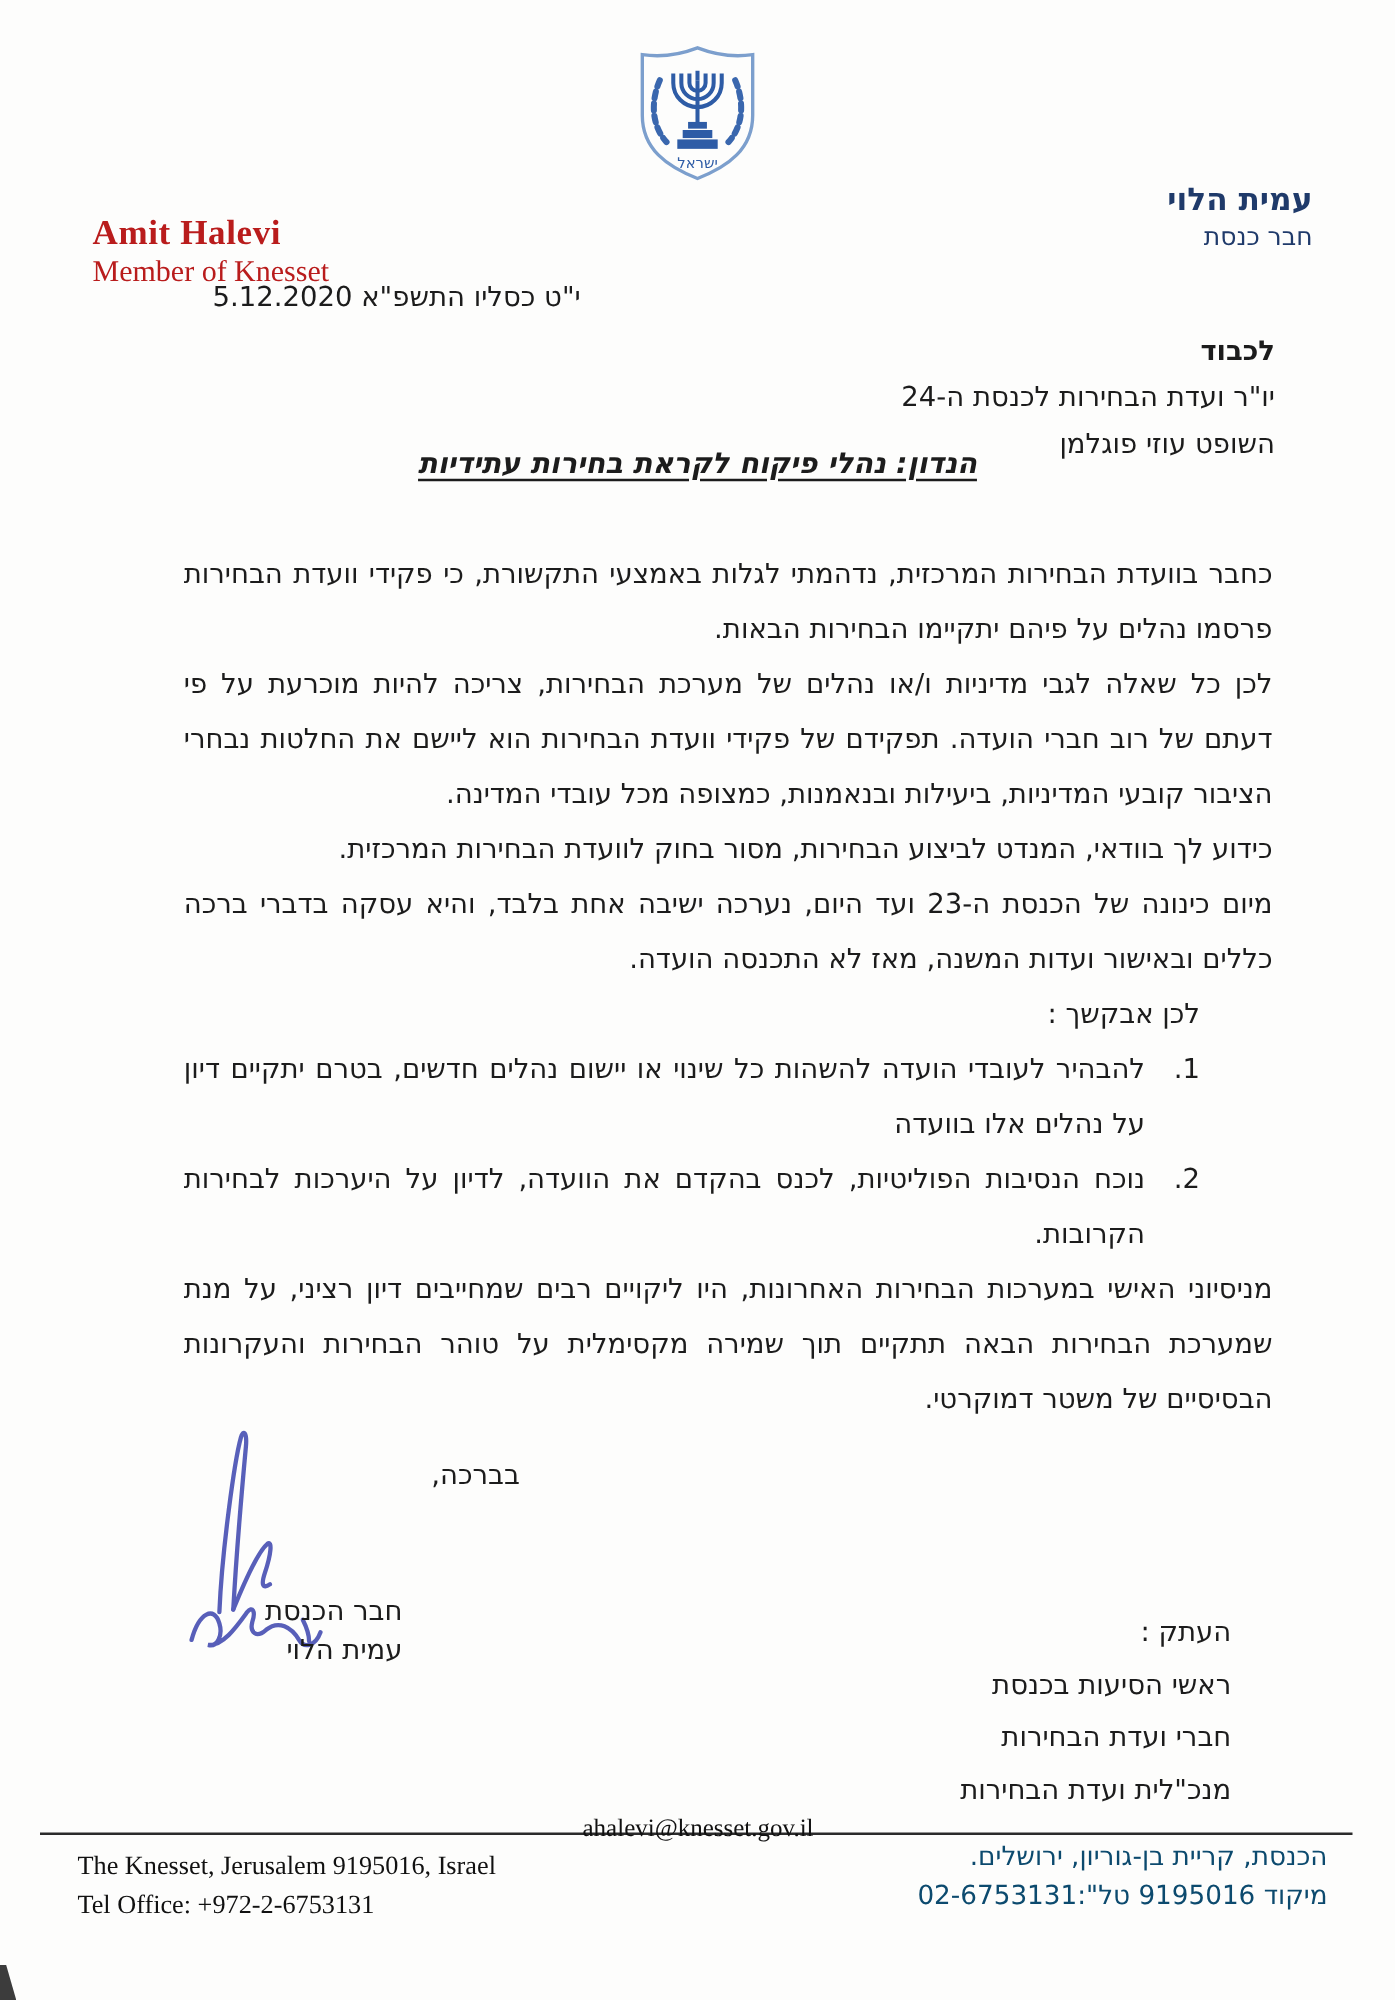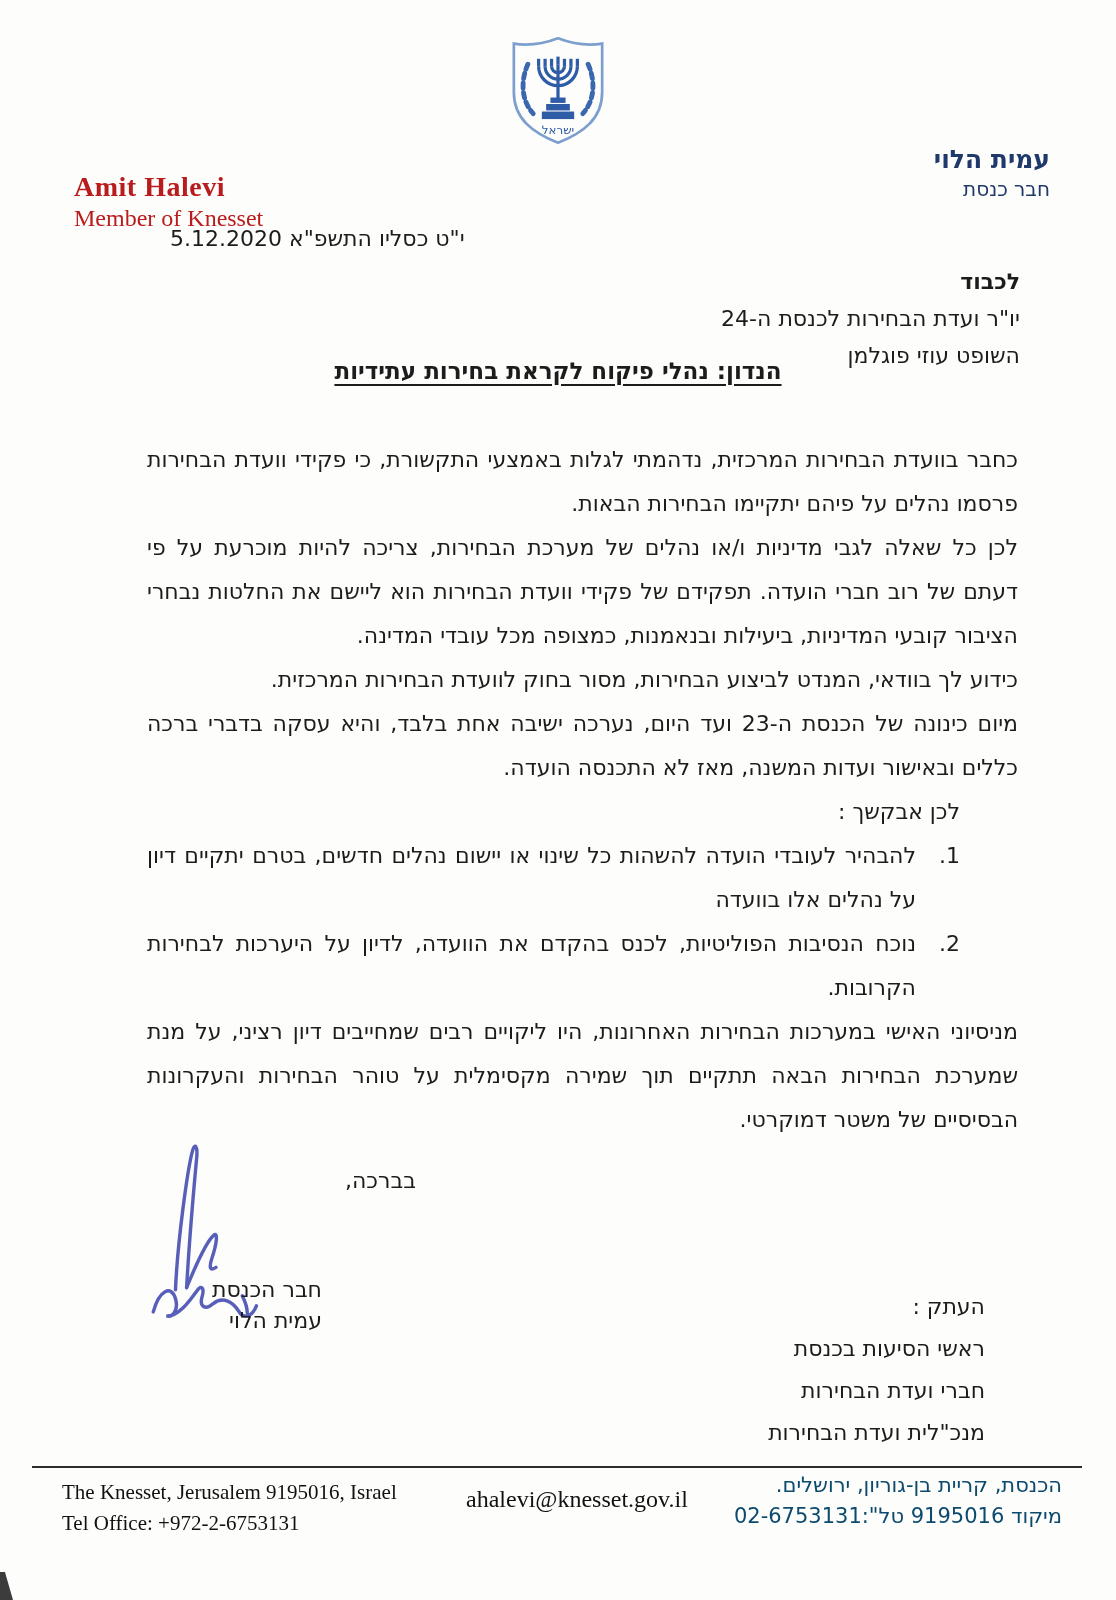--- a/index.html
+++ b/index.html
@@ -14,21 +14,21 @@
   .hdr-left .tt{font-size:24px;margin-top:2px;}
   .hdr-right{position:absolute;right:66px;top:145px;color:#1f3a6a;text-align:right;direction:rtl;}
   .hdr-right .nm{font-size:25px;font-weight:bold;}
   .hdr-right .tt{font-size:20px;margin-top:3px;}
   
   .date{position:absolute;left:170px;top:226px;font-size:22px;direction:rtl;}
   .addressee{position:absolute;right:96px;top:263px;direction:rtl;text-align:right;font-size:22px;line-height:37px;}
   .addressee .salut{font-weight:bold;}
   .subject{
     position:absolute;left:0;right:0;top:358px;text-align:center;
-    font-size:23px;font-weight:bold;direction:rtl;
+    font-size:23px;font-weight:bold;direction:rtl;font-style:italic;
   }
   .subject span{text-decoration:underline;text-underline-offset:5px;}
   
   .body{
     position:absolute;left:147px;right:98px;top:438px;
     direction:rtl;font-size:22px;line-height:44px;text-align:justify;
   }
   .body p{margin:0;}
   .indent-1{padding-right:58px;}
   .li{display:flex;padding-right:58px;}
@@ -42,21 +42,21 @@
   }
   .sig-ink{position:absolute;left:145px;top:1138px;width:152px;height:182px;}
   
   .copies{
     position:absolute;right:131px;top:1286px;direction:rtl;text-align:right;
     font-size:22px;line-height:42px;
   }
   
   .foot-rule{position:absolute;left:32px;right:34px;top:1466px;border-top:2px solid #2b2b2b;}
   .foot-left{position:absolute;left:62px;top:1477px;font-family:"Liberation Serif",serif;font-size:21px;line-height:31px;color:#111;}
-  .foot-mail{position:absolute;left:466px;top:1486px;font-family:"Liberation Serif",serif;font-size:24px;color:#111;}
+  .foot-mail{position:absolute;left:466px;top:1452px;font-family:"Liberation Serif",serif;font-size:20px;color:#111;}
   .foot-right{position:absolute;right:54px;top:1470px;direction:rtl;text-align:right;font-size:21px;line-height:31px;color:#0c4a6e;}
   .corner-mark{
     position:absolute;left:0;bottom:0;width:13px;height:28px;background:#3c3c3c;
     clip-path:polygon(0 0,38% 0,100% 100%,0 100%);
   }
 </style>
 </head>
 <body>
 
 <div class="page">

